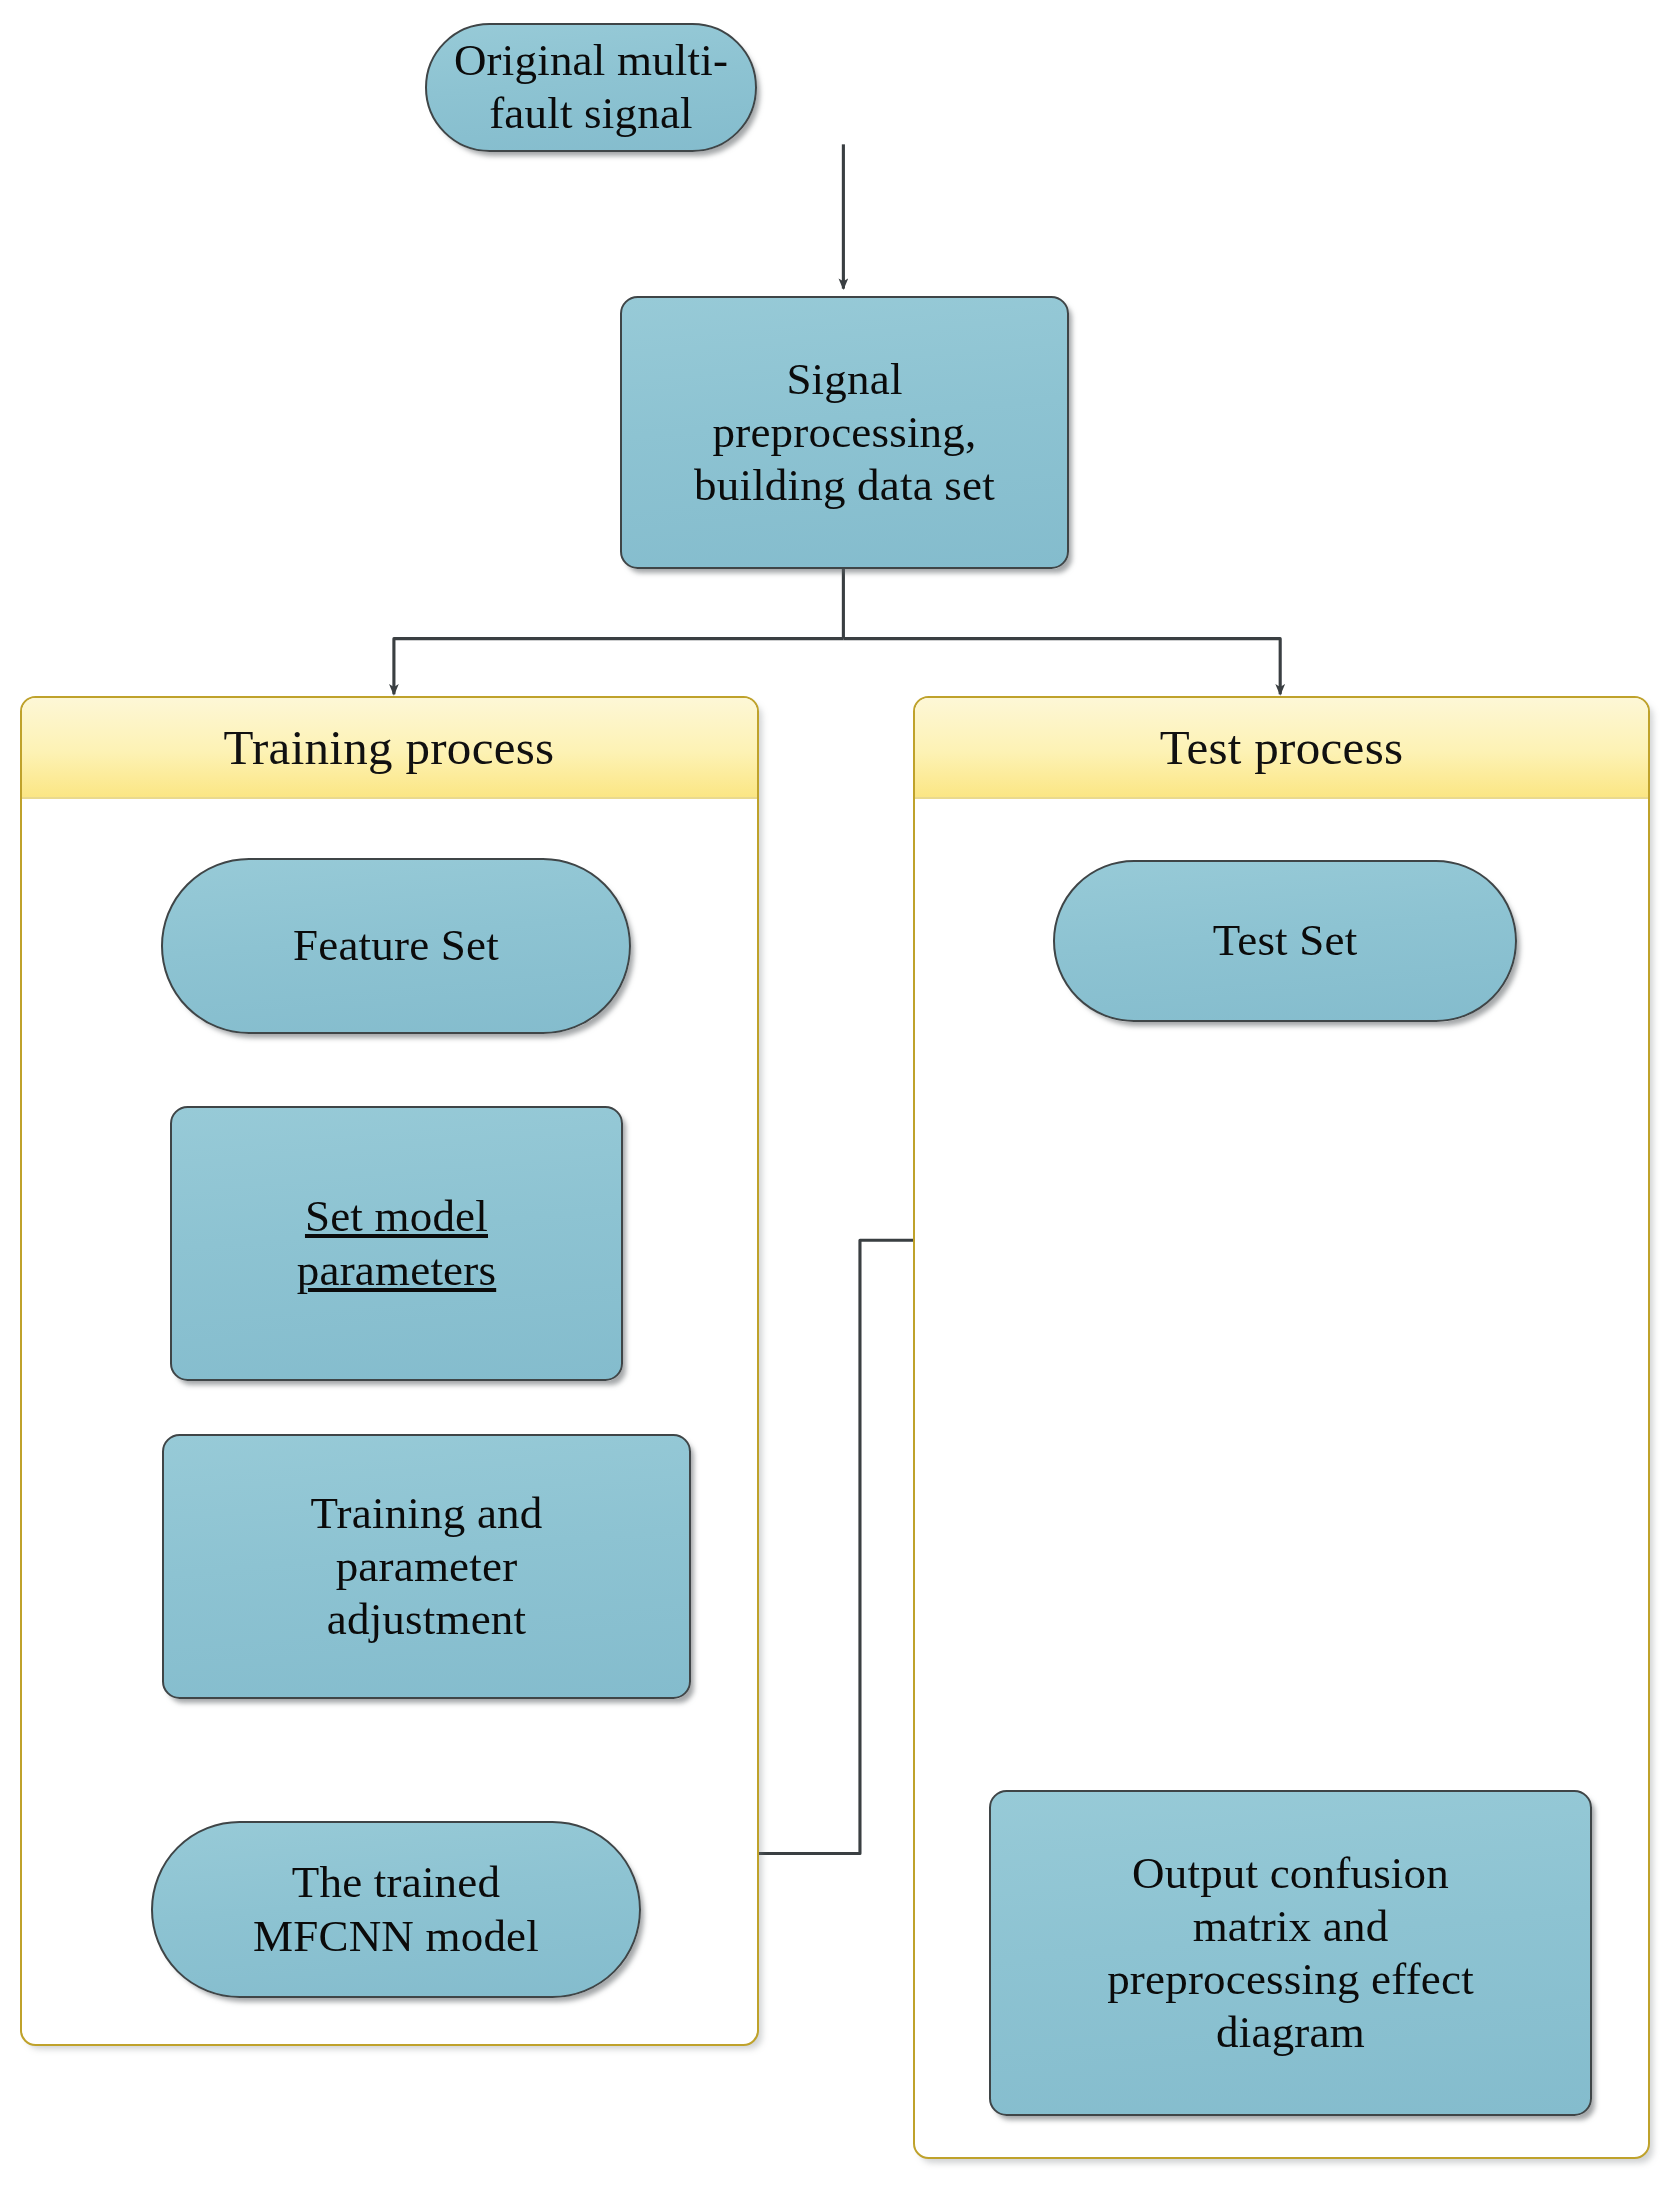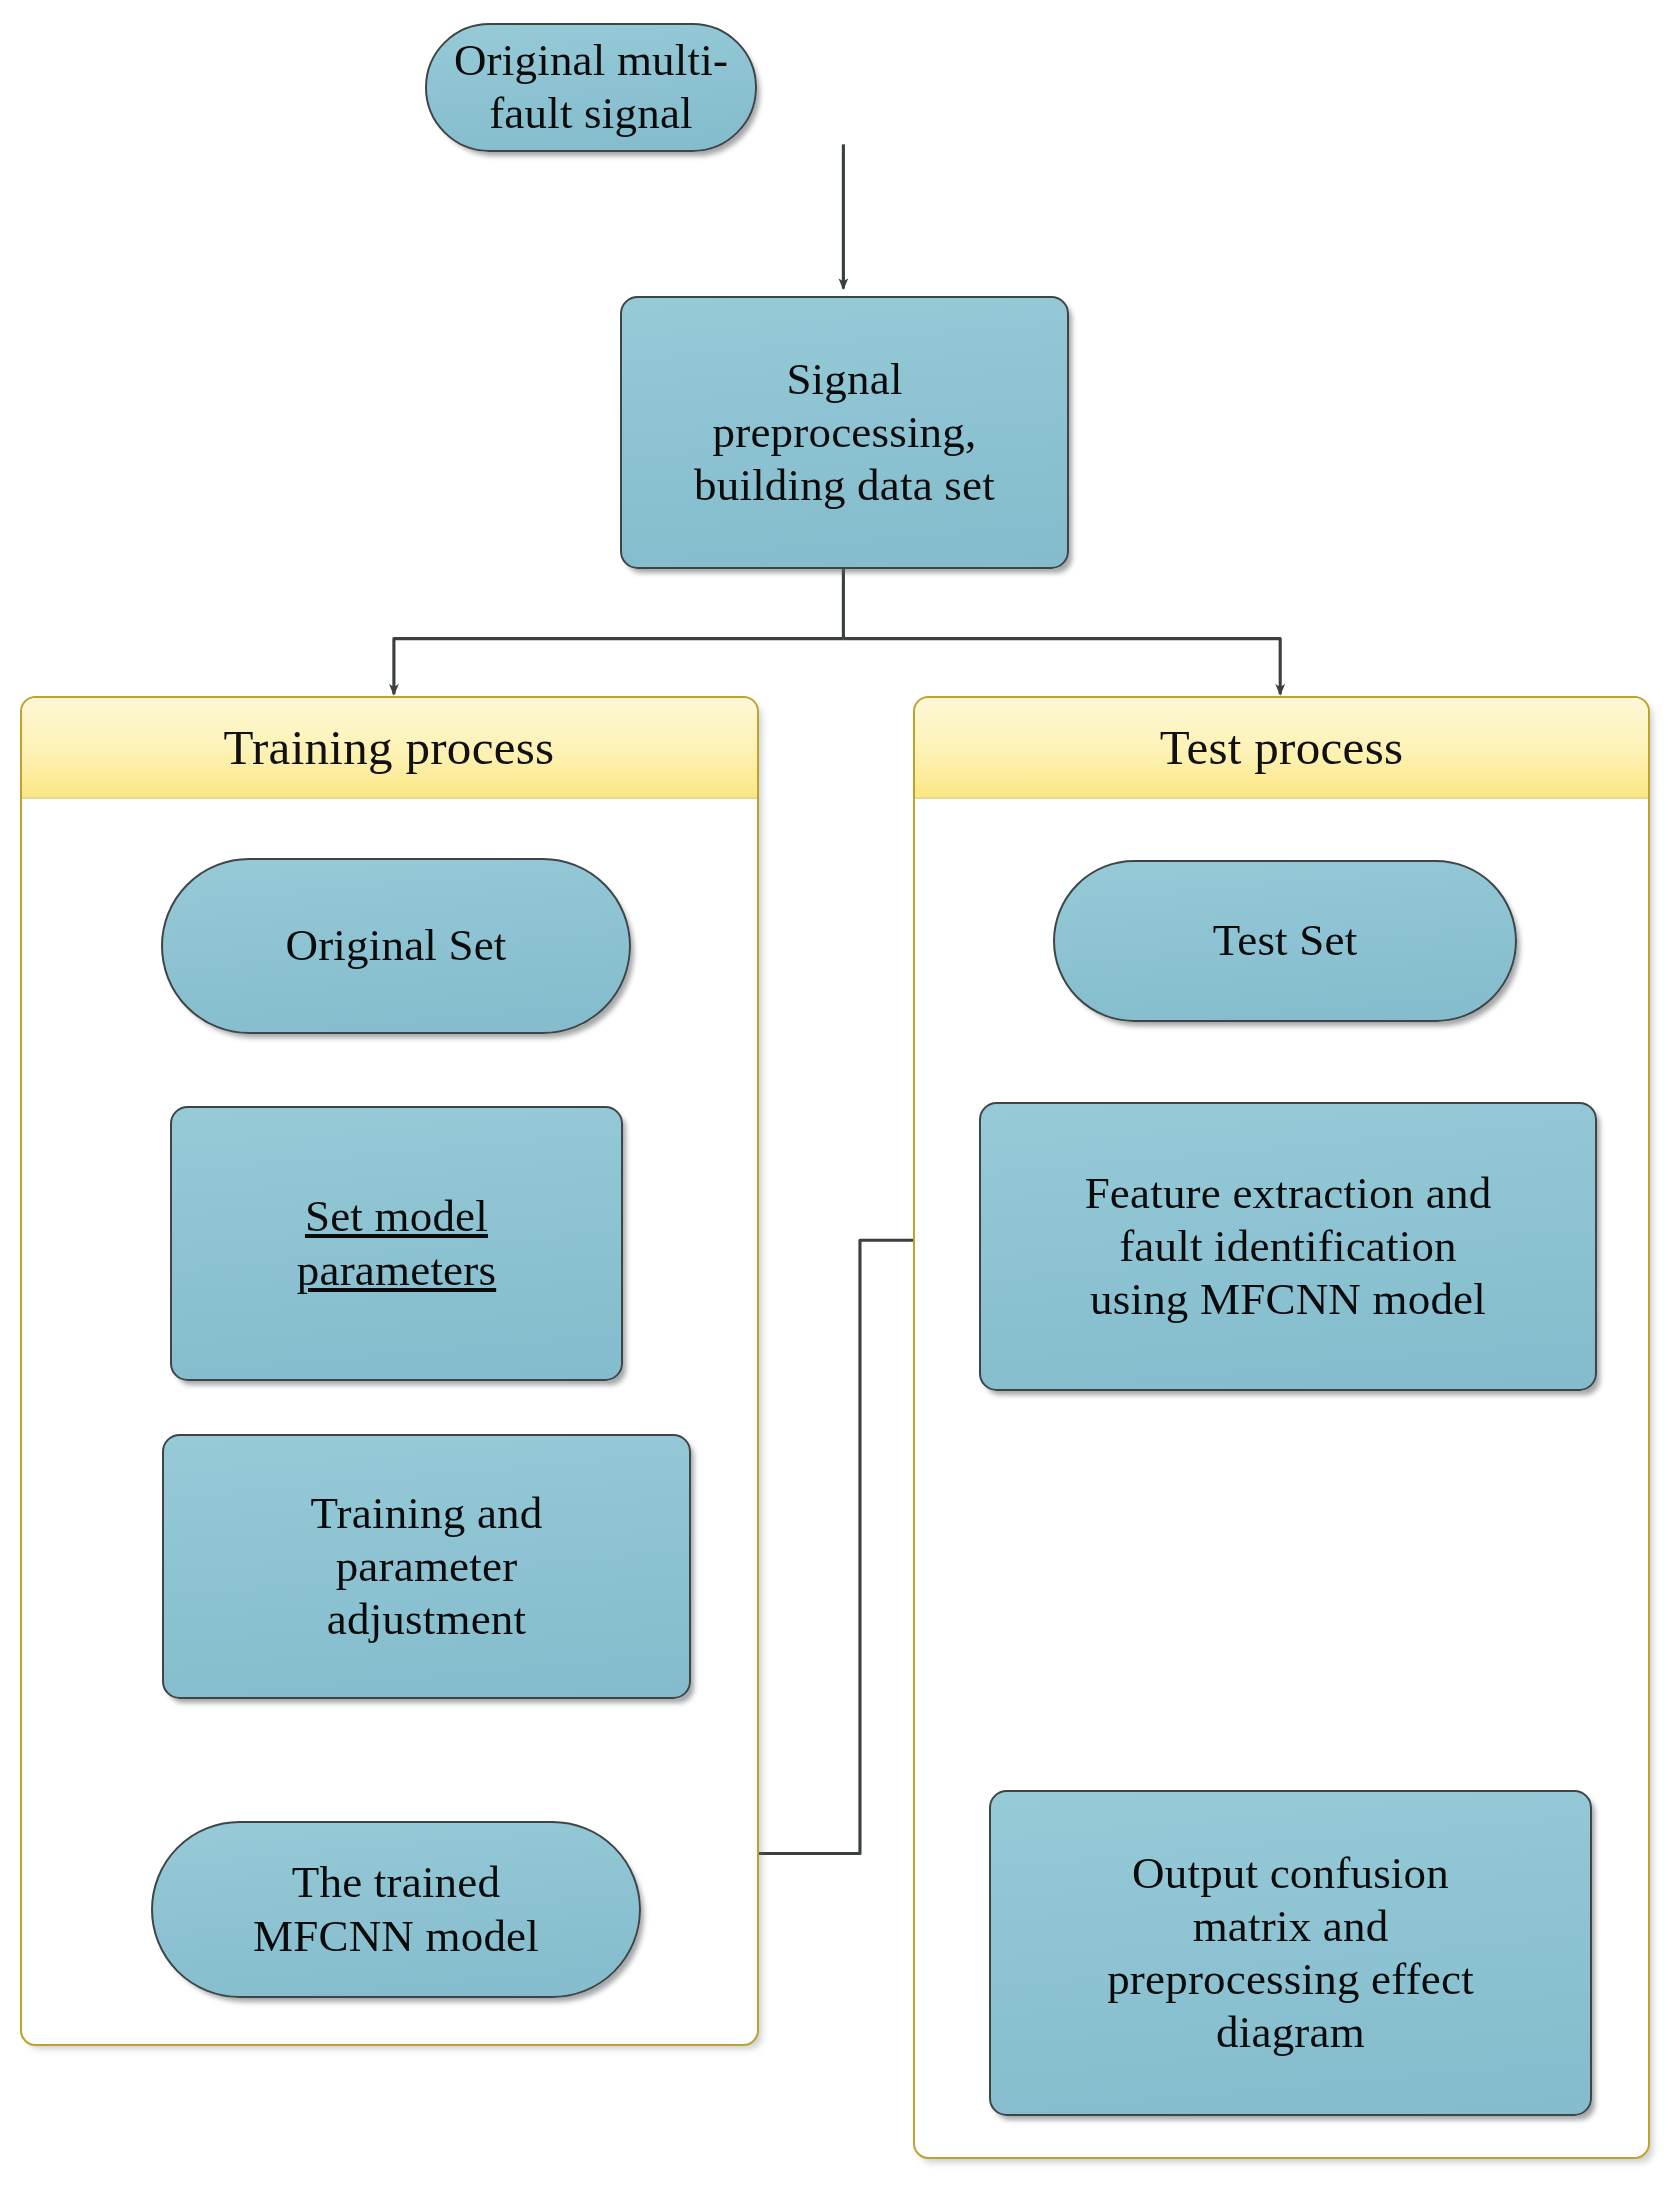--- a/index.html
+++ b/index.html
@@ -111,21 +111,21 @@
 building data set</span>
   </div>
 
   <div class="panel" style="left:19.5px; top:696px; width:739px; height:1350px;">
     <div class="panel-header" style="height:99px; font-size:49px;">
       <span>Training process</span>
     </div>
   </div>
 
   <div class="node pill" style="left:161px; top:858px; width:470px; height:176px; font-size:45px;">
-    <span style="white-space:pre-line;">Original Set</span>
+    <span style="white-space:pre-line;">Feature Set</span>
   </div>
 
   <div class="node rect" style="left:170px; top:1106px; width:453px; height:275px; font-size:45px;text-decoration:underline;">
     <span style="white-space:pre-line;">Set model
 parameters</span>
   </div>
 
   <div class="node rect" style="left:162px; top:1434px; width:529px; height:265px; font-size:45px;">
     <span style="white-space:pre-line;">Training and
 parameter
@@ -140,25 +140,20 @@
   <div class="panel" style="left:913px; top:696px; width:737px; height:1463px;">
     <div class="panel-header" style="height:99px; font-size:49px;">
       <span>Test process</span>
     </div>
   </div>
 
   <div class="node pill" style="left:1053px; top:860px; width:464px; height:162px; font-size:45px;">
     <span style="white-space:pre-line;">Test Set</span>
   </div>
 
-  <div class="node rect" style="left:979px; top:1102px; width:618px; height:289px; font-size:45px;">
-    <span style="white-space:pre-line;">Feature extraction and
-fault identification
-using MFCNN model</span>
-  </div>
 
 
   <div class="node rect" style="left:989px; top:1790px; width:603px; height:326px; font-size:45px;">
     <span style="white-space:pre-line;">Output confusion
 matrix and
 preprocessing effect
 diagram</span>
   </div>
 
 </div>

